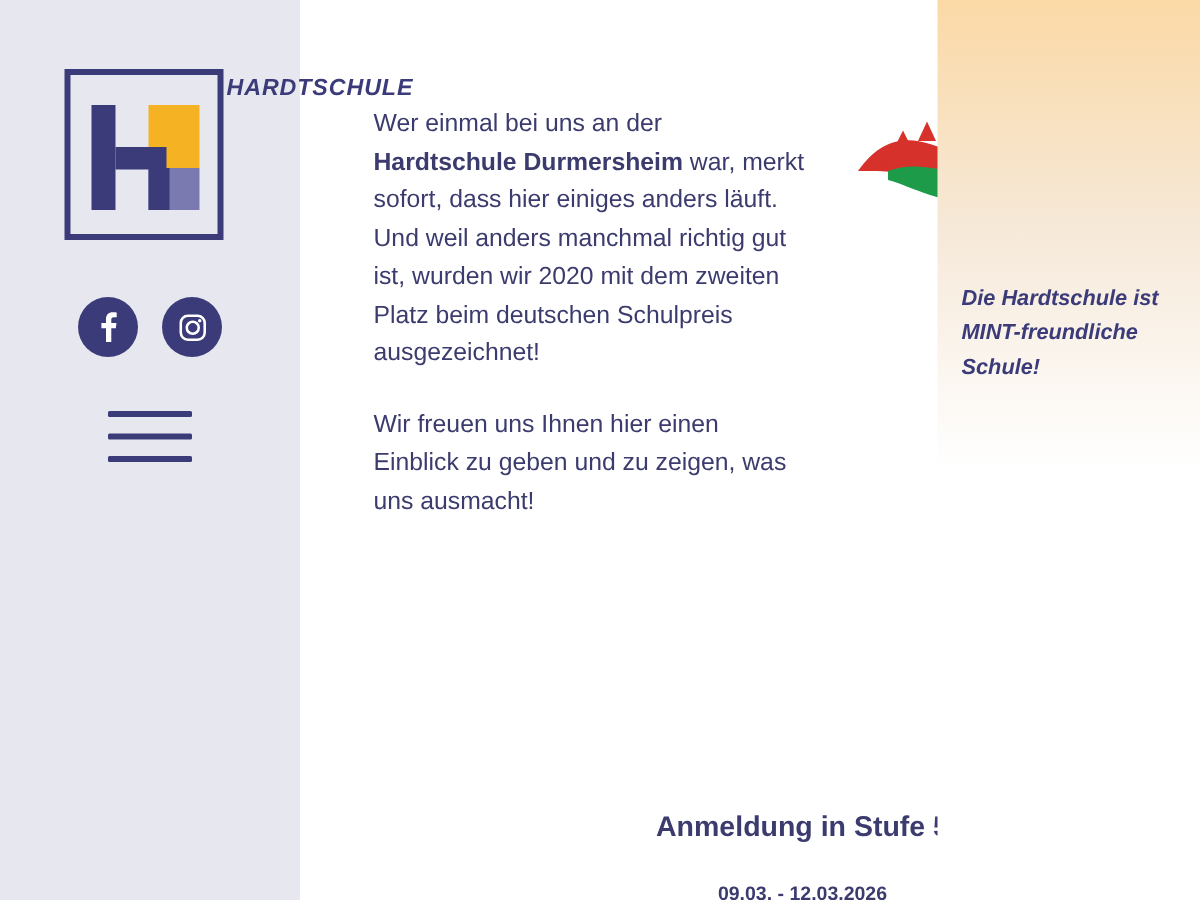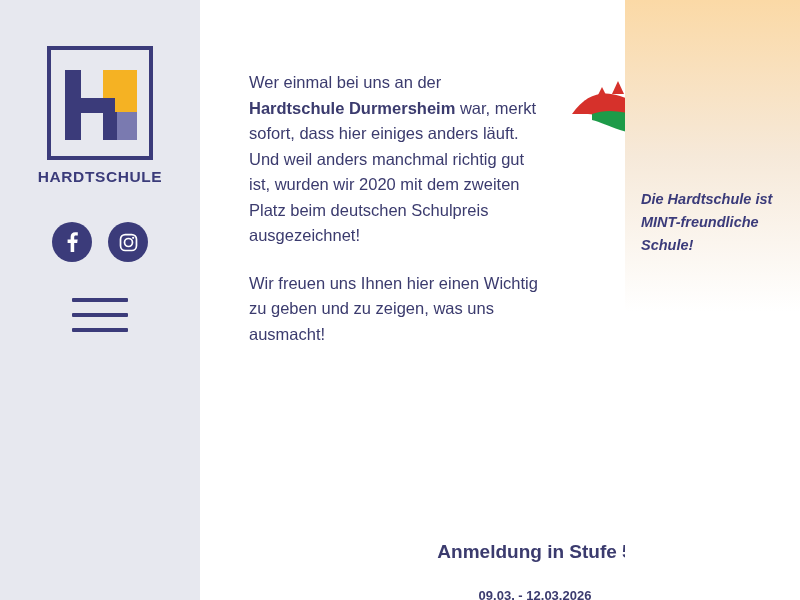--- a/index.html
+++ b/index.html
@@ -23,22 +23,22 @@
     width: 200px; height: 600px;
     background: #e7e8ef;
     display: flex;
     flex-direction: column;
     align-items: center;
   }
   .logo-wrap {
     margin-top: 44px;
     width: 118px;
     display: flex;
-    flex-direction: column;
-    align-items: center;
+    flex-direction: row;
+    font-style: italic;
   }
   .logo-mark {
     position: relative;
     width: 110px; height: 118px;
   }
   .logo-mark svg { display: block; }
   .logo-word {
     margin-top: 6px;
     font-size: 15.5px;
     font-weight: bold;
@@ -226,21 +226,21 @@
     </div>
   </div>
 
   <div id="content">
 
     <div id="intro">
       <p>
         <span>Wer einmal bei uns an der </span><b>Hardtschule Durmersheim</b><span> war, merkt sofort, dass hier einiges anders läuft.</span>
         <span>Und weil anders manchmal richtig gut ist, wurden wir 2020 mit dem zweiten Platz beim deutschen Schulpreis ausgezeichnet!</span>
       </p>
-      <p>Wir freuen uns Ihnen hier einen Wichtig zu geben und zu zeigen, was uns ausmacht!</p>
+      <p>Wir freuen uns Ihnen hier einen Einblick zu geben und zu zeigen, was uns ausmacht!</p>
     </div>
 
     <div id="dragon">
       <svg width="160" height="96" viewBox="0 0 160 96" xmlns="http://www.w3.org/2000/svg">
 
         <path d="M4 58 C18 38 34 34 52 40 C66 44 74 52 86 52 L86 66 C70 70 52 68 38 62 C26 57 16 58 4 58 Z" fill="#d6312b"></path>
 
         <path d="M28 43 l6 -12 6 12 z" fill="#d6312b"></path>
         <path d="M44 38 l6 -13 6 13 z" fill="#d6312b"></path>
         <path d="M60 38 l6 -12 6 12 z" fill="#d6312b"></path>

